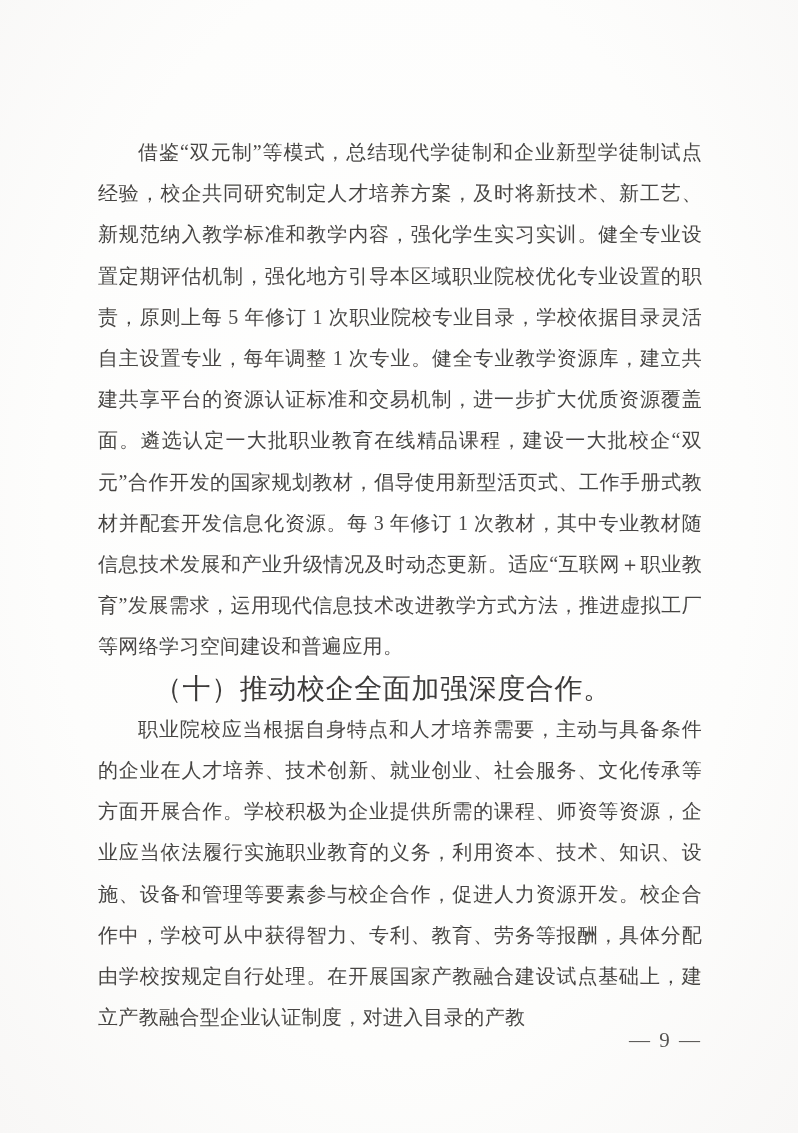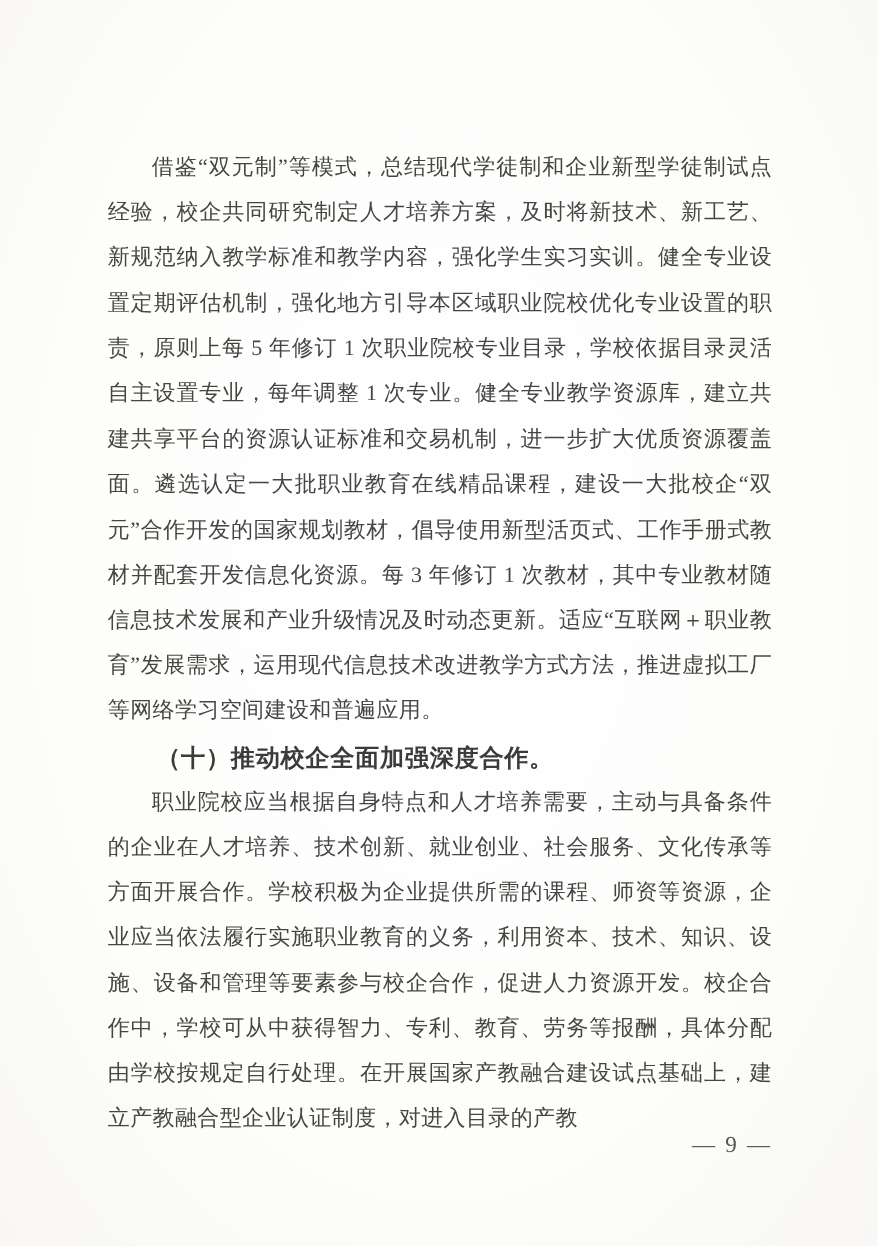--- a/index.html
+++ b/index.html
@@ -40,24 +40,24 @@
     text-align-last: left;
     text-justify: inter-character;
     letter-spacing: 0.35px;
     color: #3a3836;
     text-indent: 2em;
     word-break: break-all;
   }
 
   p.heading {
     margin: 0;
-    font-size: 22px;
+    font-size: 28px;
     line-height: 41.2px;
     text-indent: 2em;
-    font-weight: 700;
+    font-weight: 400;
     color: #2f2d2c;
     letter-spacing: 0.6px;
   }
 
   .page-number {
     position: absolute;
     left: 0;
     top: 1028px;
     width: 702px;
     text-align: right;

